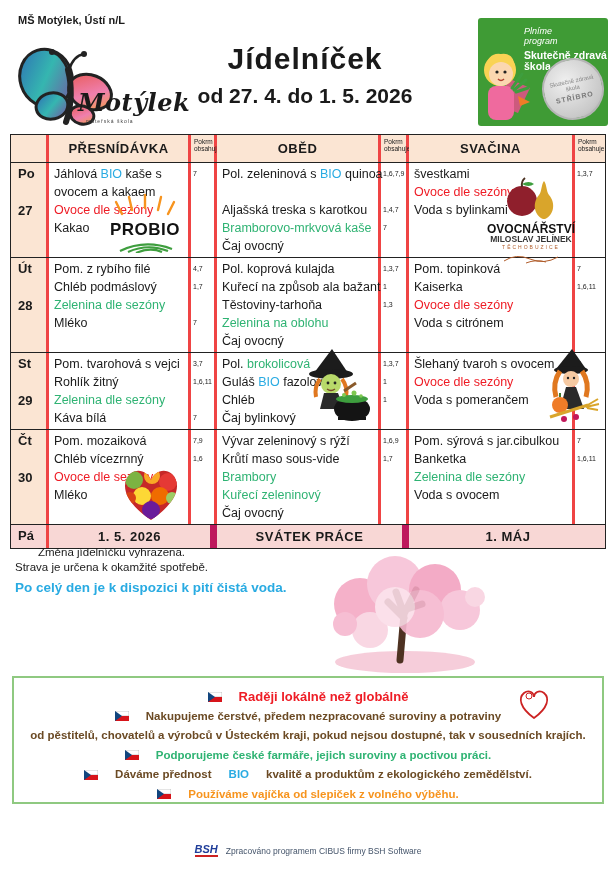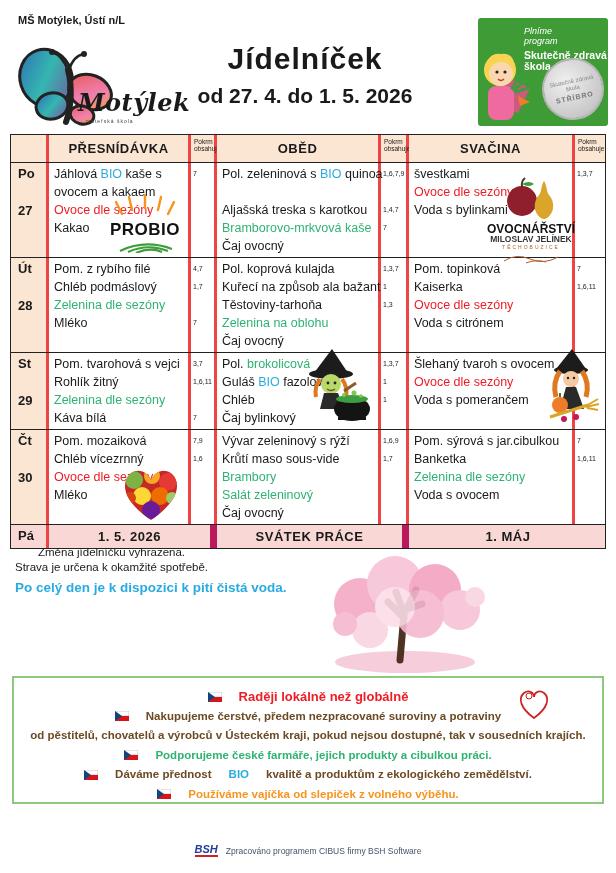--- a/index.html
+++ b/index.html
@@ -397,21 +397,21 @@
         <div class="cell alg">
           <div class="aline">7,9</div>
           <div class="aline">1,6</div>
           <div class="aline"></div>
           <div class="aline"></div>
         </div>
         <div class="cell food">
           <div class="fline"><span class="c-k">Vývar zeleninový s rýží</span></div>
           <div class="fline"><span class="c-k">Krůtí maso sous-vide</span></div>
           <div class="fline"><span class="c-g">Brambory</span></div>
-          <div class="fline"><span class="c-g">Salát zeleninový</span></div>
+          <div class="fline"><span class="c-g">Kuřecí zeleninový</span></div>
           <div class="fline"><span class="c-k">Čaj ovocný</span></div>
         </div>
         <div class="cell alg">
           <div class="aline">1,6,9</div>
           <div class="aline">1,7</div>
           <div class="aline"></div>
           <div class="aline"></div>
           <div class="aline"></div>
         </div>
         <div class="cell food">
@@ -484,21 +484,21 @@
         <span class="c-br">od pěstitelů, chovatelů a výrobců v Ústeckém kraji, pokud nejsou dostupné, tak v sousedních krajích.</span>
       </div>
       <div class="ib-line">
         <span>
           <svg width="14" height="10" viewBox="0 0 14 10" style="display:block">
             <rect width="14" height="5" fill="#fff" stroke="#999" stroke-width="0.5"></rect>
             <rect y="5" width="14" height="5" fill="#d7141a"></rect>
             <polygon points="0,0 7,5 0,10" fill="#11457e"></polygon>
           </svg>
         </span>
-        <span class="c-g">Podporujeme české farmáře, jejich produkty a cibulkou práci.</span>
+        <span class="c-g">Podporujeme české farmáře, jejich suroviny a poctivou práci.</span>
       </div>
       <div class="ib-line">
         <span>
           <svg width="14" height="10" viewBox="0 0 14 10" style="display:block">
             <rect width="14" height="5" fill="#fff" stroke="#999" stroke-width="0.5"></rect>
             <rect y="5" width="14" height="5" fill="#d7141a"></rect>
             <polygon points="0,0 7,5 0,10" fill="#11457e"></polygon>
           </svg>
         </span>
         <span class="c-br">Dáváme přednost </span>

